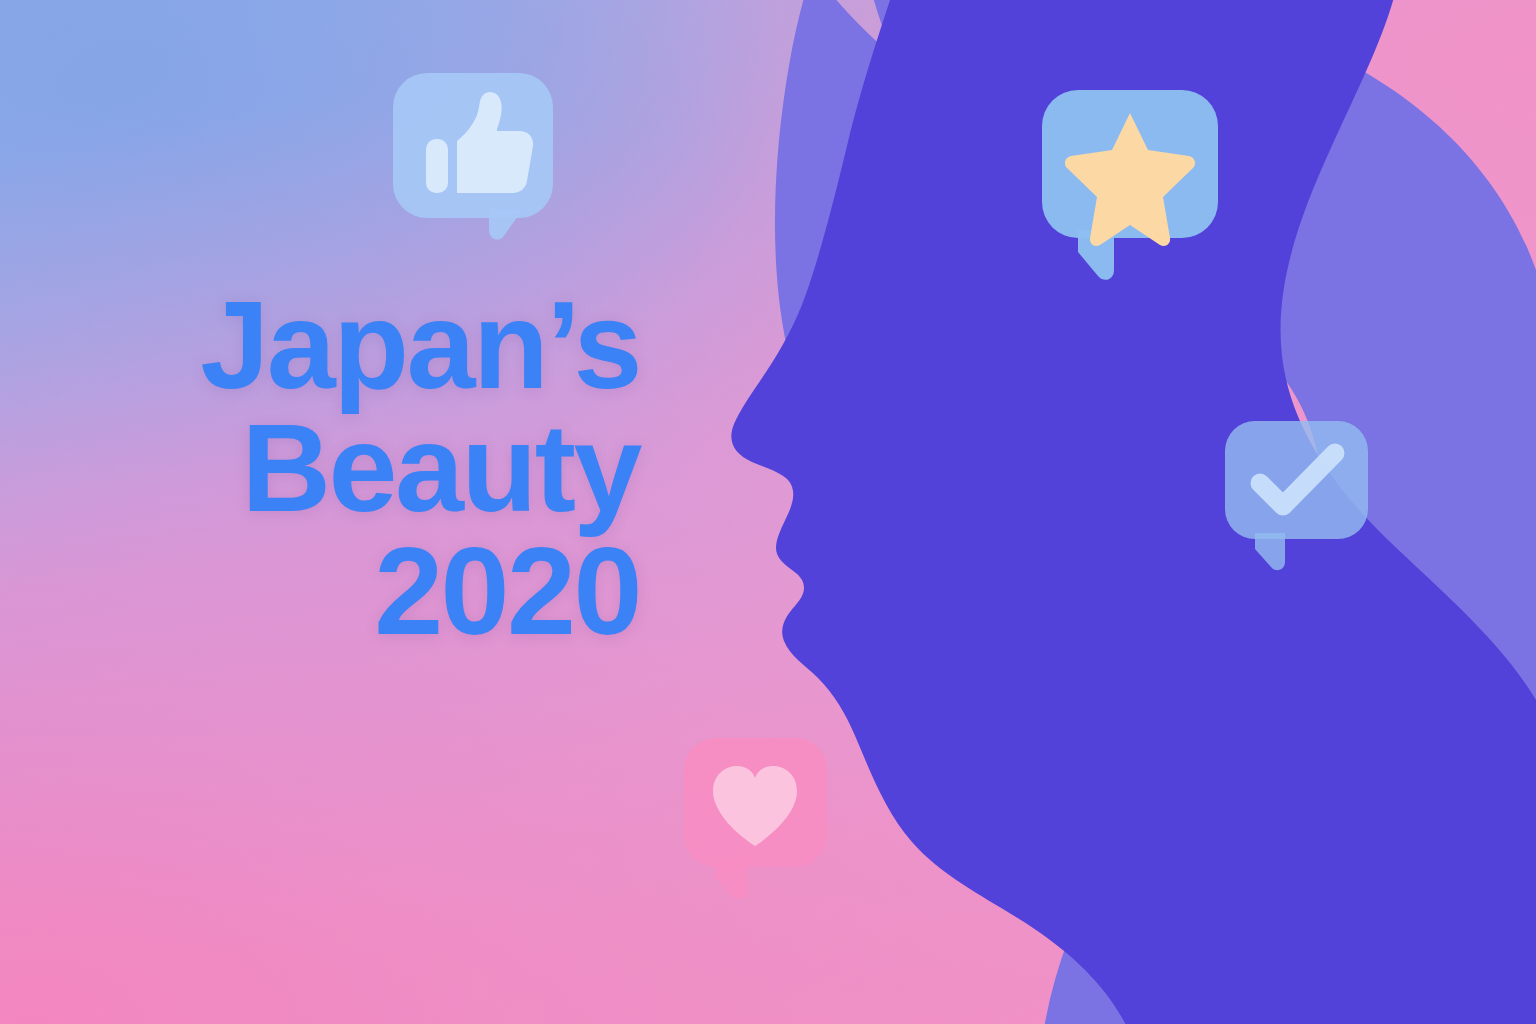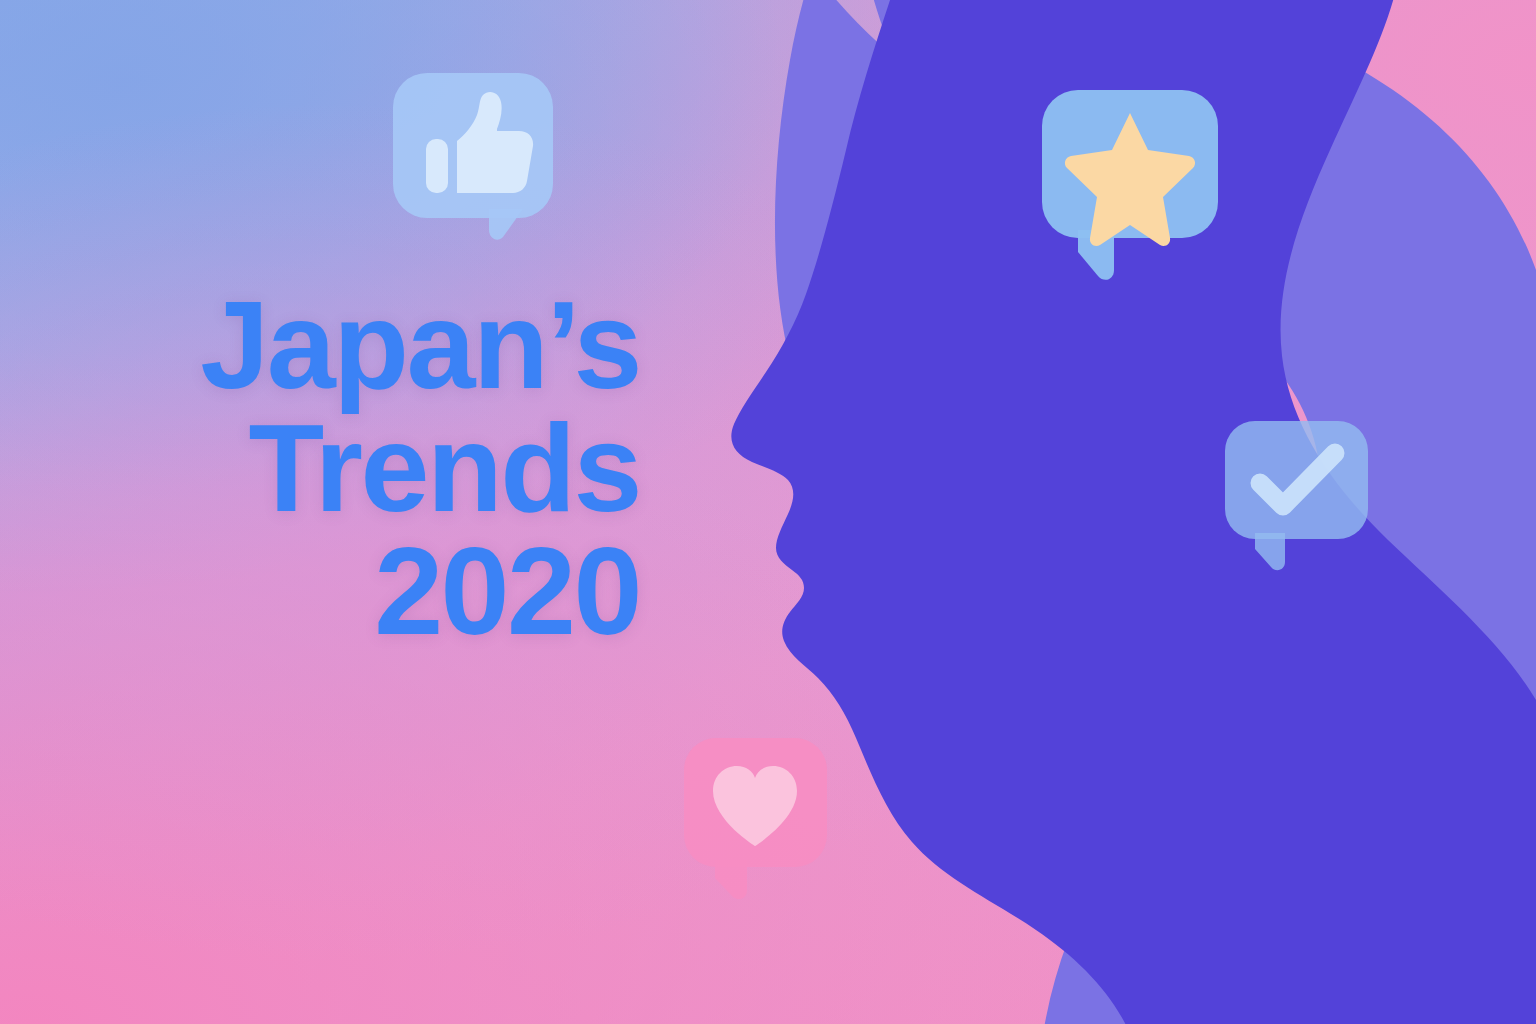--- a/index.html
+++ b/index.html
@@ -125,21 +125,21 @@
            C1480,640 1430,596 1392,548
            C1344,488 1318,430 1316,368
            C1314,300 1340,230 1372,160
            C1400,98 1430,38 1440,-30
            L1536,-30 Z" fill="#6B5CE0" opacity="0.0"></path>
     </svg>
   </div>
 
   <div class="headline">
     <span class="line">Japan’s</span>
-    <span class="line">Trends</span>
+    <span class="line">Beauty</span>
     <span class="line">2020</span>
   </div>
 
   <div class="bubble" style="left:393px; top:73px;">
     <svg width="162" height="166" viewBox="0 0 162 166" xmlns="http://www.w3.org/2000/svg">
       <g fill="#A6C7F6" fill-opacity="0.93">
         <rect x="0" y="0" width="160" height="145" rx="34" ry="34"></rect>
         <path d="M96,136 L130,136 L110,164 C104,170 96,165 96,157 Z"></path>
       </g>
       <g fill="#D8E9FC">

